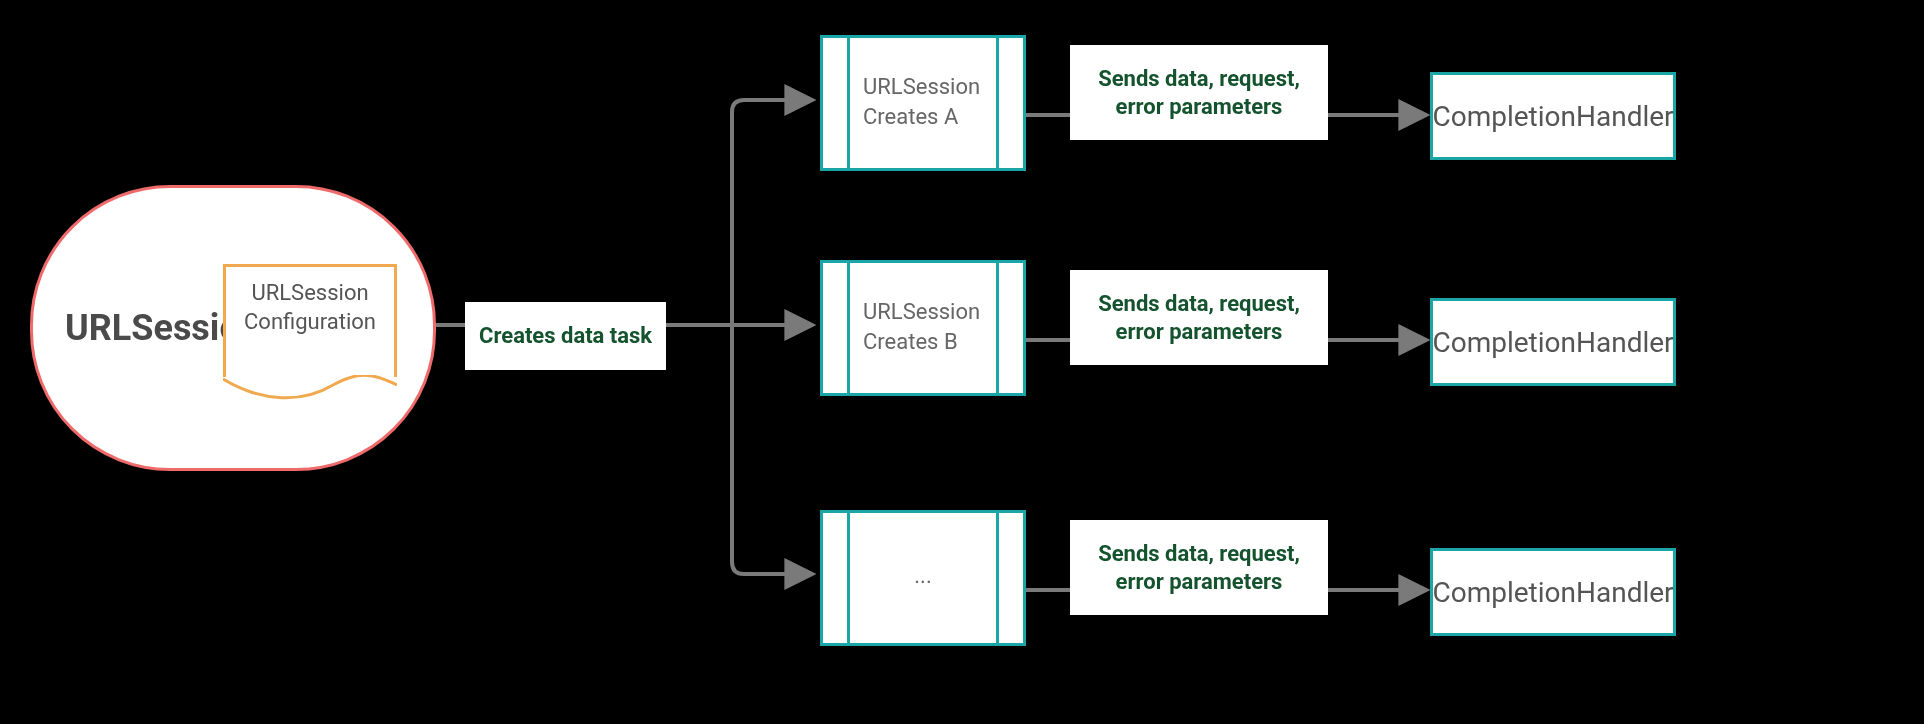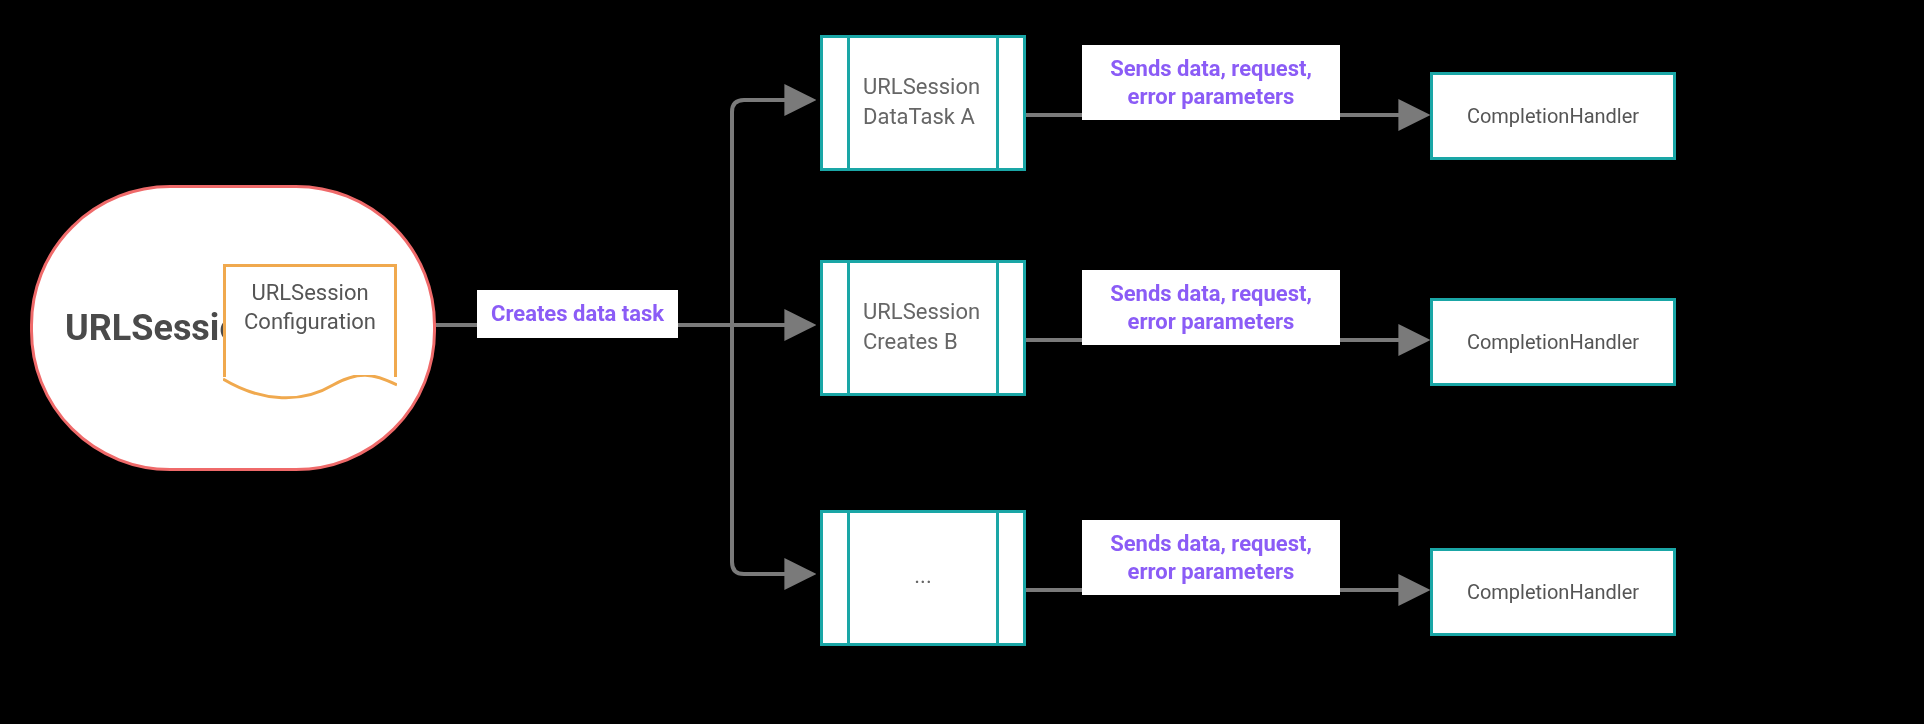--- a/index.html
+++ b/index.html
@@ -16,36 +16,36 @@
   .doc{
     position:absolute;right:36px;top:76px;width:168px;height:110px;
     border:3px solid #f0a94e;border-bottom:none;background:#fff;
   }
   .doc-label{
     position:absolute;left:0;top:12px;width:100%;text-align:center;
     font-size:22px;color:#555;line-height:1.3;
   }
   .doc svg{position:absolute;left:-3px;bottom:-28px;width:174px;height:30px;}
   .edge-label{
-    position:absolute;background:#fff;color:#8b5cf6;font-weight:700;font-size:22px;
-    padding:10px 14px;text-align:center;line-height:1.25;margin-left:12px;
+    position:absolute;background:#fff;color:#14532d;font-weight:700;font-size:22px;
+    padding:20px 14px;text-align:center;line-height:1.25;
   }
   .task-box{
     position:absolute;width:200px;height:130px;background:#fff;border:3px solid #1aa6a6;
   }
   .task-box .stripe{position:absolute;top:0;bottom:0;width:3px;background:#1aa6a6;}
   .task-box .stripe.l{left:24px;}
   .task-box .stripe.r{right:24px;}
   .task-box .tlabel{
     position:absolute;left:40px;right:30px;top:34px;font-size:22px;color:#666;line-height:1.35;
   }
   .task-box.ellipsis .tlabel{top:48px;text-align:center;left:0;right:0;}
   .handler-box{
     position:absolute;width:240px;height:82px;background:#fff;border:3px solid #1aa6a6;
-    display:flex;align-items:center;justify-content:center;font-size:20px;color:#555;
+    display:flex;align-items:center;justify-content:center;font-size:28px;color:#555;
   }
   .slabel{width:230px;}
   svg.wires{position:absolute;left:0;top:0;width:1924px;height:724px;pointer-events:none;}
 </style>
 </head>
 <body>
 
 <div class="canvas">
 
   <svg class="wires">
@@ -76,28 +76,28 @@
       <div class="doc-label">
         <span>URLSession</span><br>
         <span>Configuration</span>
       </div>
       <svg viewBox="0 0 174 30" preserveAspectRatio="none">
         <path d="M0,4 C40,28 80,28 110,10 C135,-4 150,-2 174,10 L174,10" fill="none" stroke="#f0a94e" stroke-width="3"></path>
       </svg>
     </div>
   </div>
 
-  <div class="edge-label" style="left:465px;top:290px;">Creates data task</div>
+  <div class="edge-label" style="left:465px;top:302px;">Creates data task</div>
 
   <div class="task-box" style="left:820px;top:35px;">
     <div class="stripe l"></div>
     <div class="stripe r"></div>
     <div class="tlabel">
       <span>URLSession</span><br>
-      <span>DataTask  A</span>
+      <span>Creates  A</span>
     </div>
   </div>
 
   <div class="task-box" style="left:820px;top:260px;">
     <div class="stripe l"></div>
     <div class="stripe r"></div>
     <div class="tlabel">
       <span>URLSession</span><br>
       <span>Creates  B</span>
     </div>

